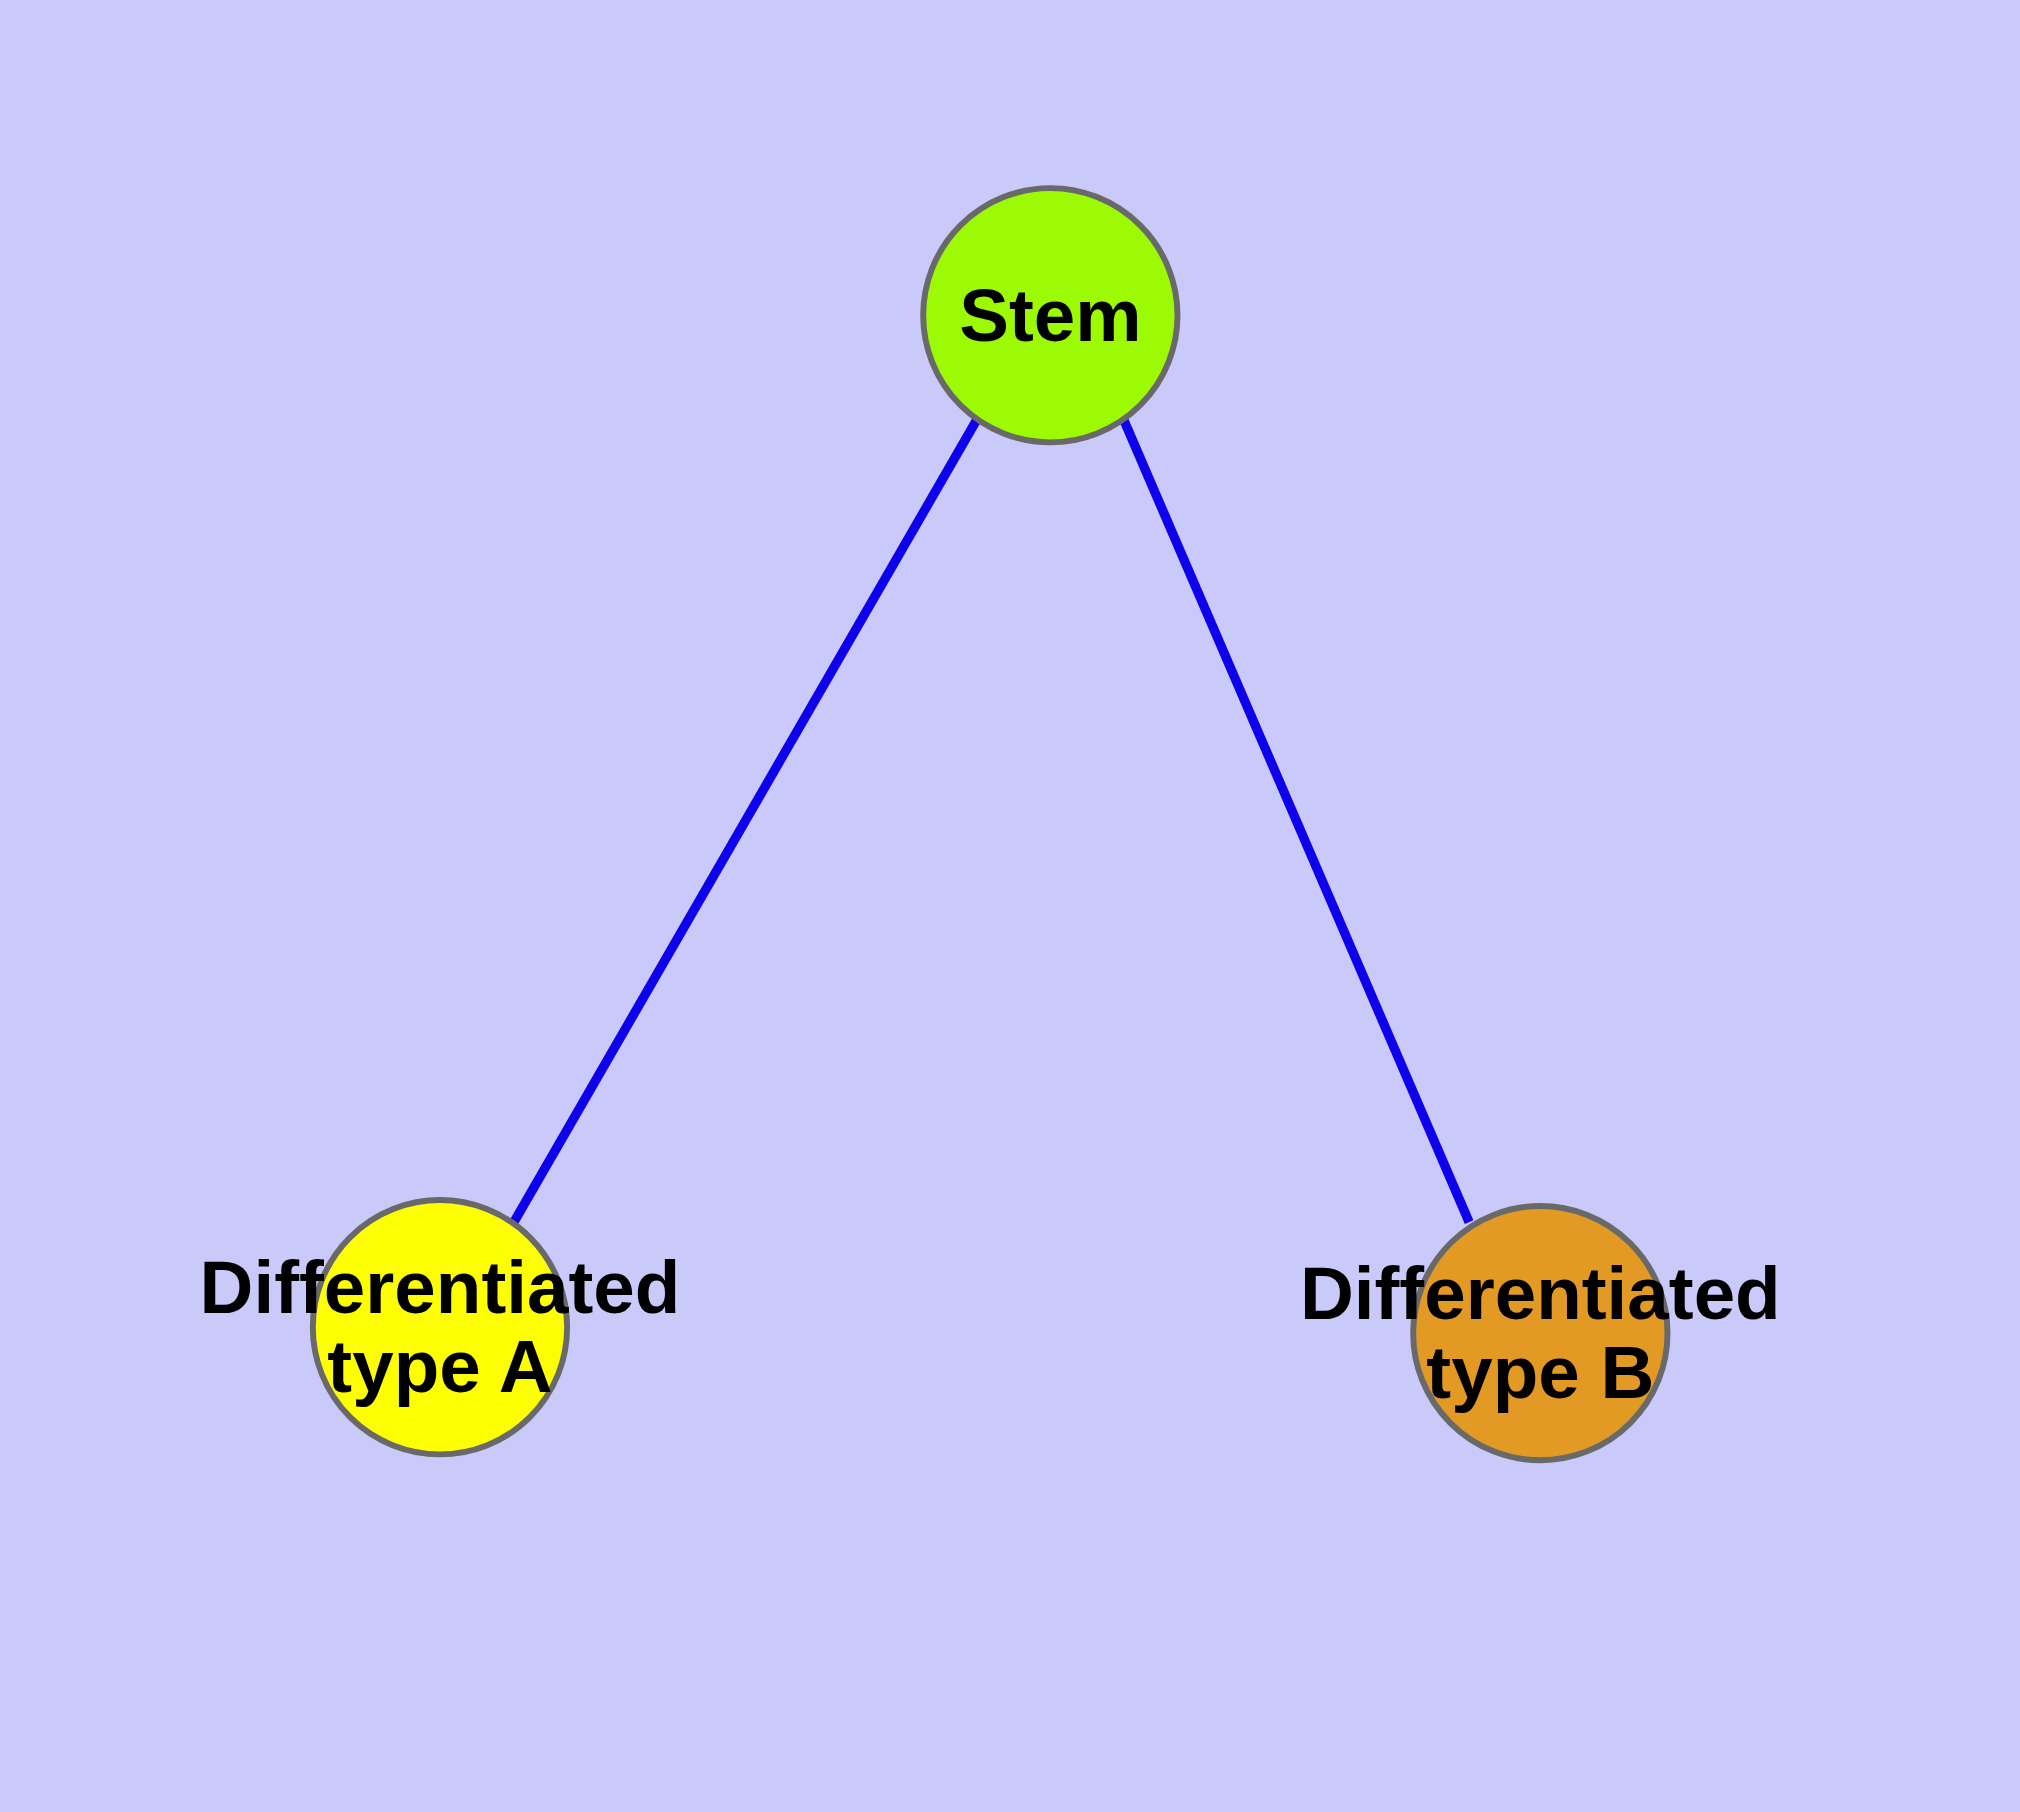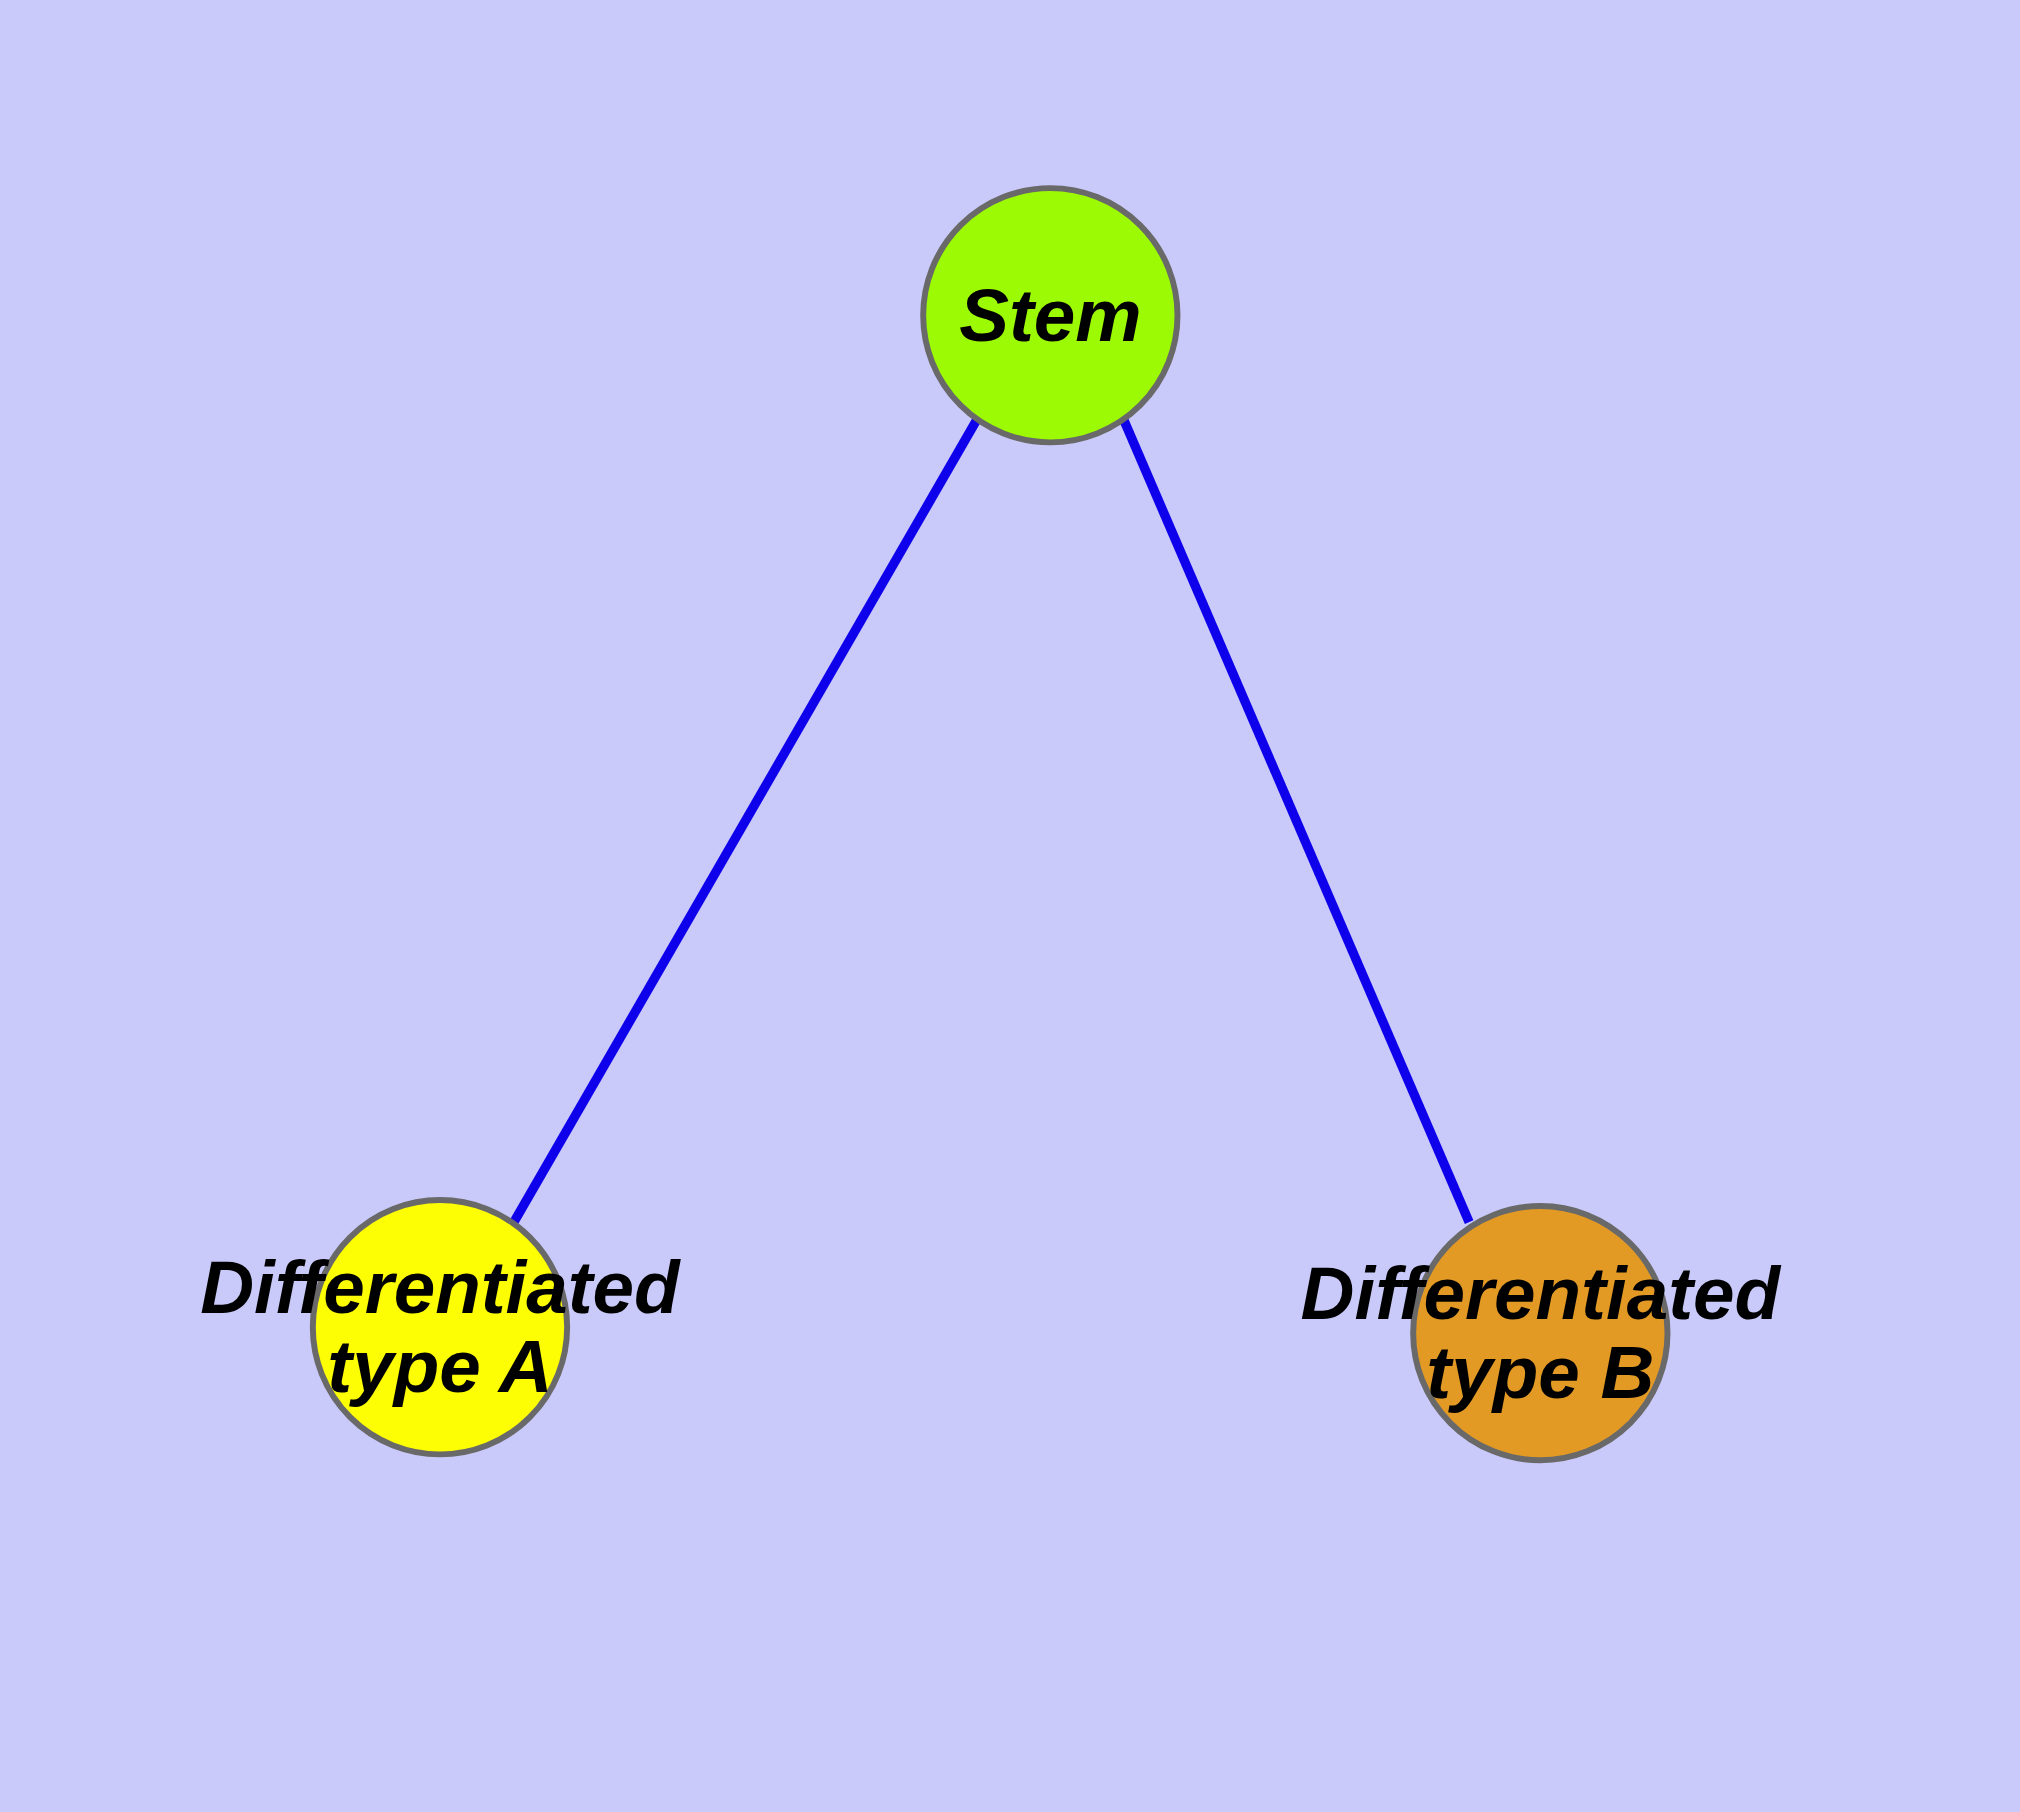--- a/index.html
+++ b/index.html
@@ -40,21 +40,21 @@
     paint-order: normal;
   }
   .edge-line {
     stroke-linecap: butt;
   }
 </style>
 </head>
 <body>
 
 <div id="stage" style="width: 2021px; height: 1812px;">
-  <div id="canvas" style="width: 2021px; height: 1812px; font-style: italic;">
+  <div id="canvas" style="width: 2021px; height: 1812px;">
     <svg class="graph-svg" viewBox="0 0 2384 2138" preserveAspectRatio="none" xmlns="http://www.w3.org/2000/svg">
 
       <rect id="bg-rect" x="0" y="0" width="2384" height="2138" fill="#c9c9fa"></rect>
 
       <g id="edges-group">
           <line class="edge-line" x1="1153" y1="494" x2="605" y2="1444" stroke="#0f00ec" stroke-width="11"></line>
           <line class="edge-line" x1="1325" y1="494" x2="1733" y2="1442" stroke="#0f00ec" stroke-width="11"></line>
         </g>
       <g id="nodes-group">
           <g>

